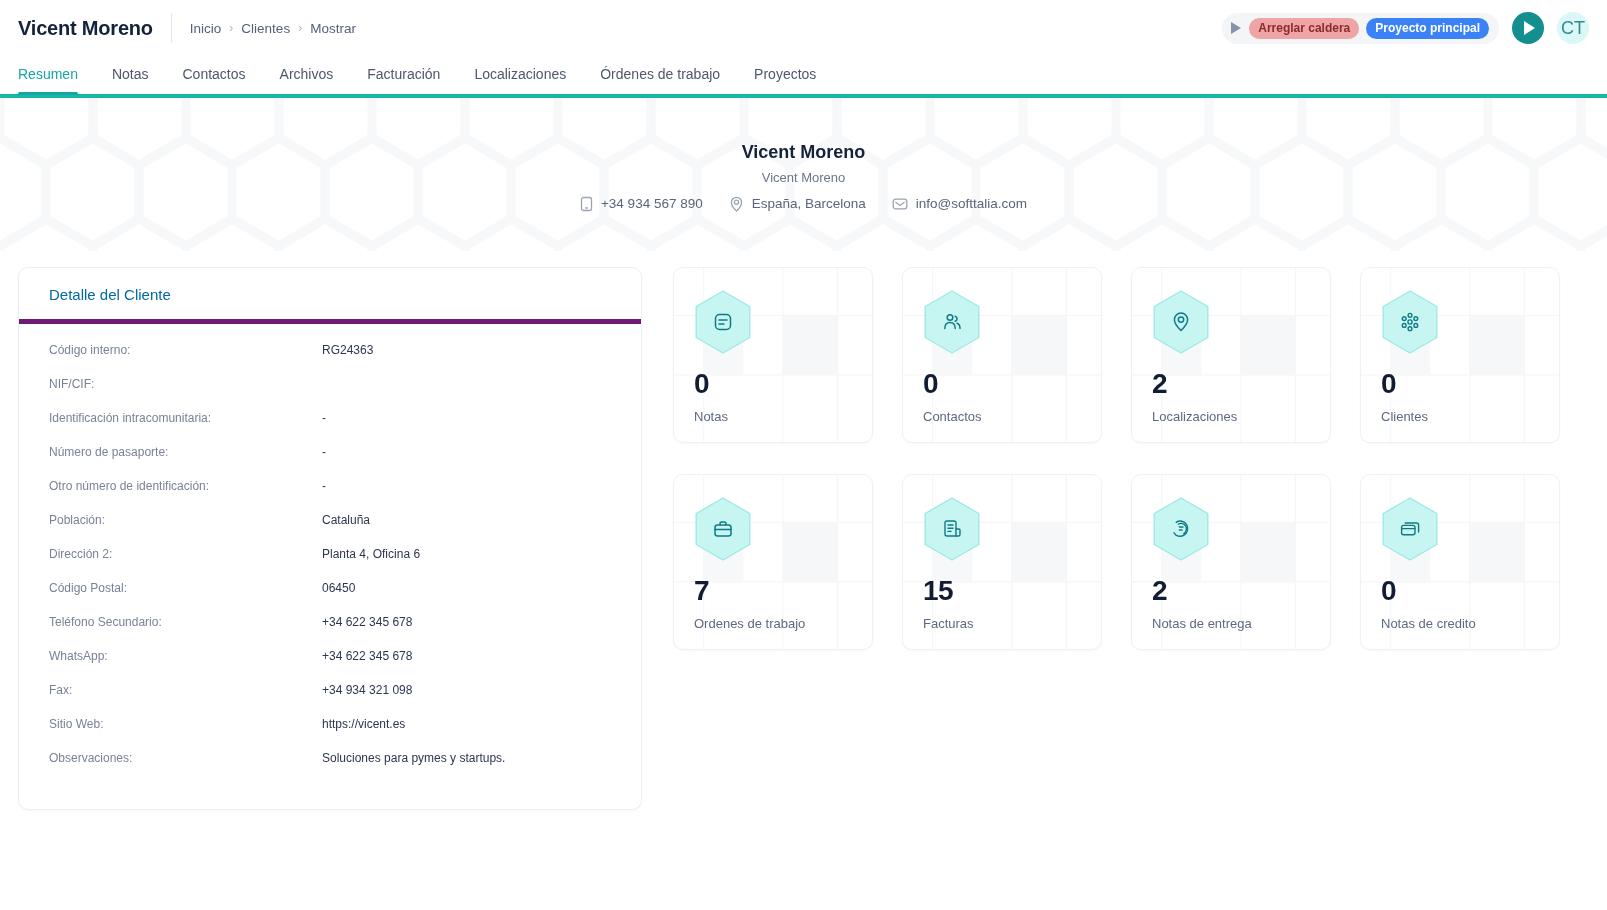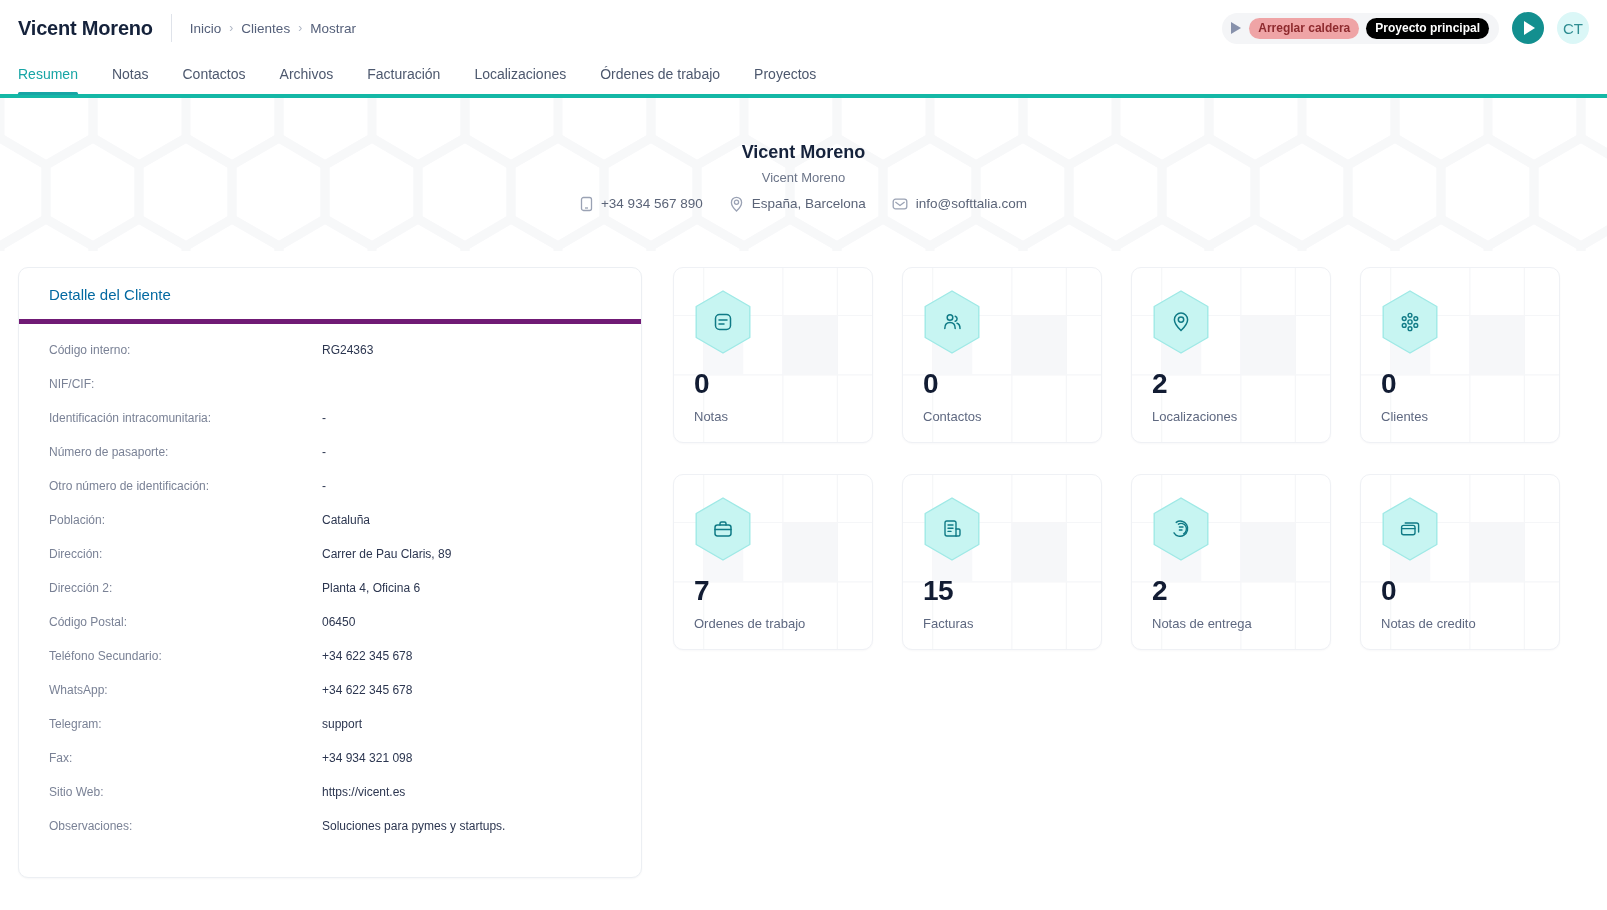--- a/index.html
+++ b/index.html
@@ -73,41 +73,41 @@
   }
   .badge {
     font-size: 12px;
     font-weight: bold;
     border-radius: 11px;
     padding: 3px 9px;
     white-space: nowrap;
     line-height: 1.25;
   }
   .badge.red  { background: #efa4a6; color: #8e2a2e; }
-  .badge.green{ background: #000000; color: #ffffff; }
+  .badge.green{ background: #3b82f6; color: #ffffff; }
 
   .play-btn {
     width: 32px; height: 32px;
     border-radius: 50%;
     background: #138f8f;
     display: flex; align-items: center; justify-content: center;
   }
   .play-btn .tri {
     width: 0; height: 0;
     border-left: 11px solid #ffffff;
     border-top: 7px solid transparent;
     border-bottom: 7px solid transparent;
     margin-left: 3px;
   }
   .avatar {
     width: 32px; height: 32px;
     border-radius: 50%;
     background: #dbf7f7;
     color: #2f8d92;
-    font-size: 15px;
+    font-size: 18px;
     display: flex; align-items: center; justify-content: center;
   }
 
   
   .tabs {
     display: flex;
     align-items: flex-end;
     gap: 0;
     padding: 0 18px;
     height: 42px;
@@ -390,42 +390,34 @@
       </div>
       <div class="detail-row">
         <div class="detail-label">Otro número de identificación:</div>
         <div class="detail-value">-</div>
       </div>
       <div class="detail-row">
         <div class="detail-label">Población:</div>
         <div class="detail-value">Cataluña</div>
       </div>
       <div class="detail-row">
-        <div class="detail-label">Dirección:</div>
-        <div class="detail-value">Carrer de Pau Claris, 89</div>
-      </div>
-      <div class="detail-row">
         <div class="detail-label">Dirección 2:</div>
         <div class="detail-value">Planta 4, Oficina 6</div>
       </div>
       <div class="detail-row">
         <div class="detail-label">Código Postal:</div>
         <div class="detail-value">06450</div>
       </div>
       <div class="detail-row">
         <div class="detail-label">Teléfono Secundario:</div>
         <div class="detail-value">+34 622 345 678</div>
       </div>
       <div class="detail-row">
         <div class="detail-label">WhatsApp:</div>
         <div class="detail-value">+34 622 345 678</div>
-      </div>
-      <div class="detail-row">
-        <div class="detail-label">Telegram:</div>
-        <div class="detail-value">support</div>
       </div>
       <div class="detail-row">
         <div class="detail-label">Fax:</div>
         <div class="detail-value">+34 934 321 098</div>
       </div>
       <div class="detail-row">
         <div class="detail-label">Sitio Web:</div>
         <div class="detail-value">https://vicent.es</div>
       </div>
       <div class="detail-row">

